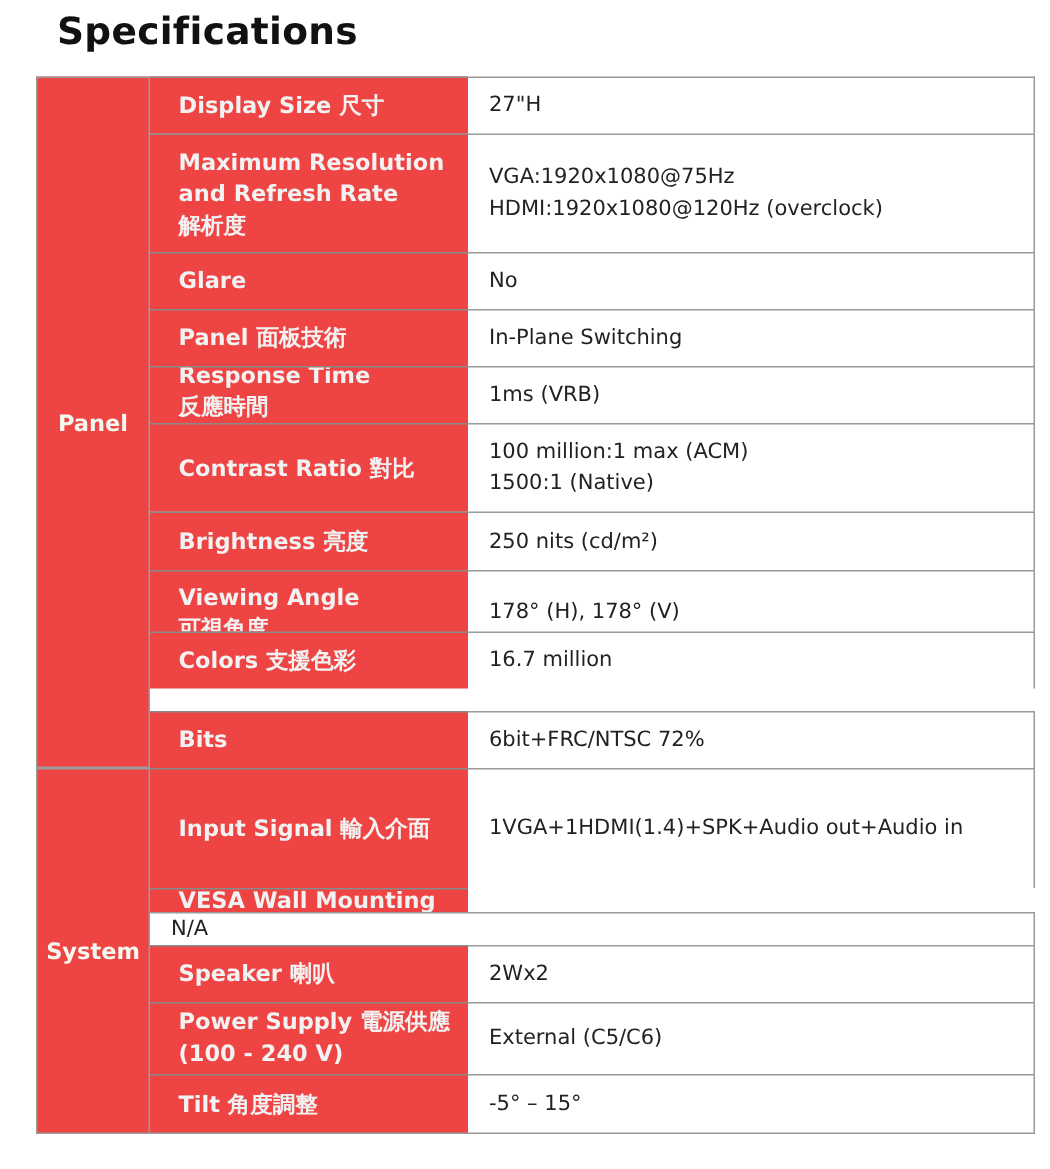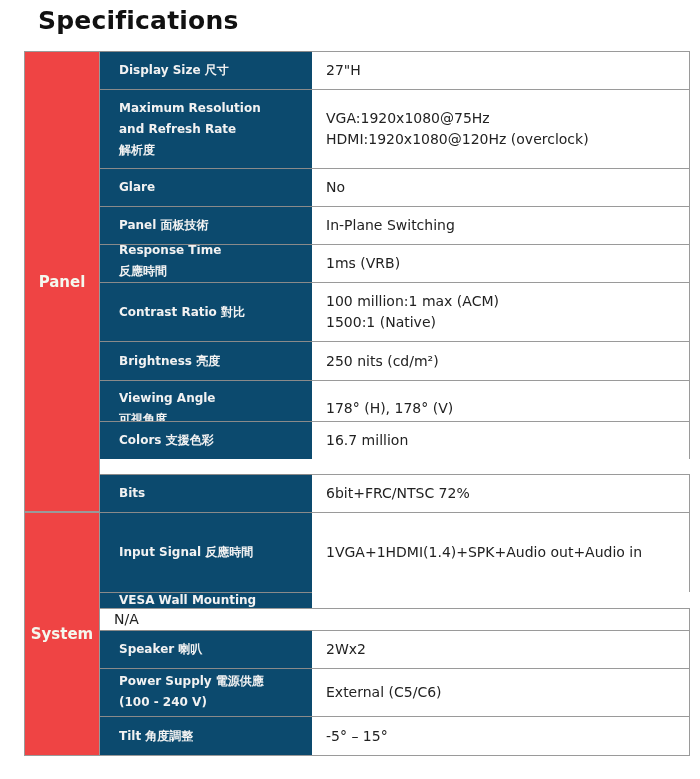--- a/index.html
+++ b/index.html
@@ -1,21 +1,21 @@
 <!DOCTYPE html>
 <html><head>
 <meta charset="utf-8">
 <style>
   html, body { margin:0; padding:0; background:#ffffff; }
   body { width:700px; height:779px; position:relative; overflow:hidden; font-family:"DejaVu Sans", sans-serif; }
   .title { position:absolute; left:38px; top:6px; font-size:25px; font-weight:bold; color:#111; letter-spacing:0.2px; }
   .table { position:absolute; left:24px; top:51px; width:666px; }
   .section { position:absolute; left:0; width:76px; background:#ef4444; border:1px solid #9a9a9a; box-sizing:border-box; display:flex; align-items:center; justify-content:center; color:#f4f8ee; font-weight:bold; font-size:15px; }
   .row { position:absolute; left:76px; width:590px; display:flex; box-sizing:border-box; }
-  .label { width:212px; background:#0c4a6e; color:#f2f2f2; font-weight:bold; font-size:12px; line-height:21px; padding:0 0 0 19px; box-sizing:border-box; display:flex; flex-direction:column; justify-content:center; overflow:hidden; border-top:1px solid #8a8a8a; }
+  .label { width:212px; background:#ef4444; color:#f2f2f2; font-weight:bold; font-size:15px; line-height:21px; padding:0 0 0 19px; box-sizing:border-box; display:flex; flex-direction:column; justify-content:center; overflow:hidden; border-top:1px solid #8a8a8a; }
   .label.clip { justify-content:flex-start; padding-top:5px; }
   .value { flex:1; background:#fff; color:#222; font-size:14px; line-height:21px; padding:0 0 0 14px; box-sizing:border-box; display:flex; flex-direction:column; justify-content:center; border-top:1px solid #9a9a9a; border-right:1px solid #9a9a9a; }
   .row.last .label, .row.last .value { border-bottom:1px solid #9a9a9a; }
   .label span, .value span { display:block; white-space:nowrap; }
 </style>
 </head>
 <body>
 
 <div class="title">Specifications</div>
 
@@ -108,21 +108,21 @@
   <div class="row" style="top:423px;height:38px;">
     <div class="label">
         <span>Bits</span>
       </div>
     <div class="value">
         <span>6bit+FRC/NTSC 72%</span>
       </div>
   </div>
   <div class="row" style="top:461px;height:80px;">
     <div class="label">
-        <span>Input Signal 反應時間</span>
+        <span>Input Signal 輸入介面</span>
       </div>
     <div class="value">
         <span>1VGA+1HDMI(1.4)+SPK+Audio out+Audio in</span>
       </div>
   </div>
   <div class="row" style="top:541px;height:38px;flex-direction:column;">
     <div class="label">
         <span>VESA Wall Mounting</span>
       </div>
     <div class="value">

